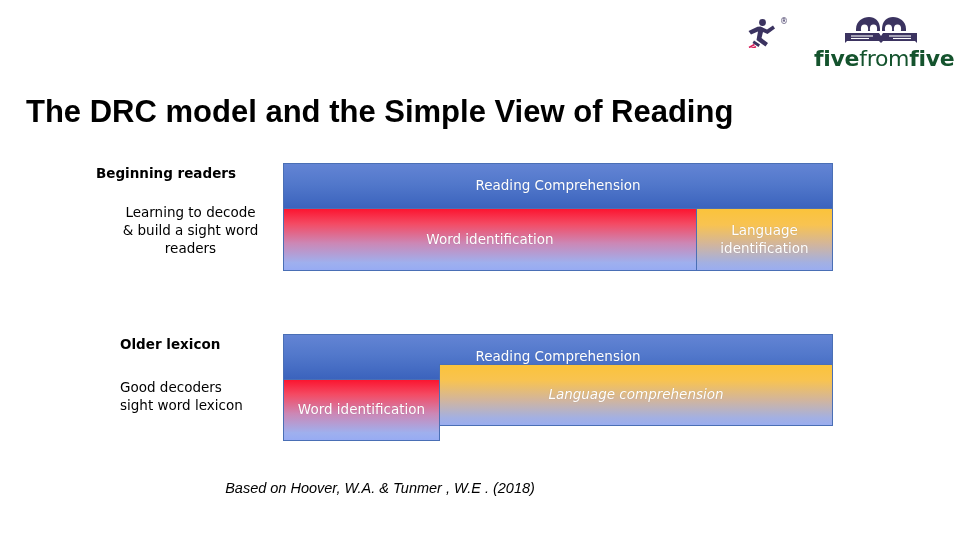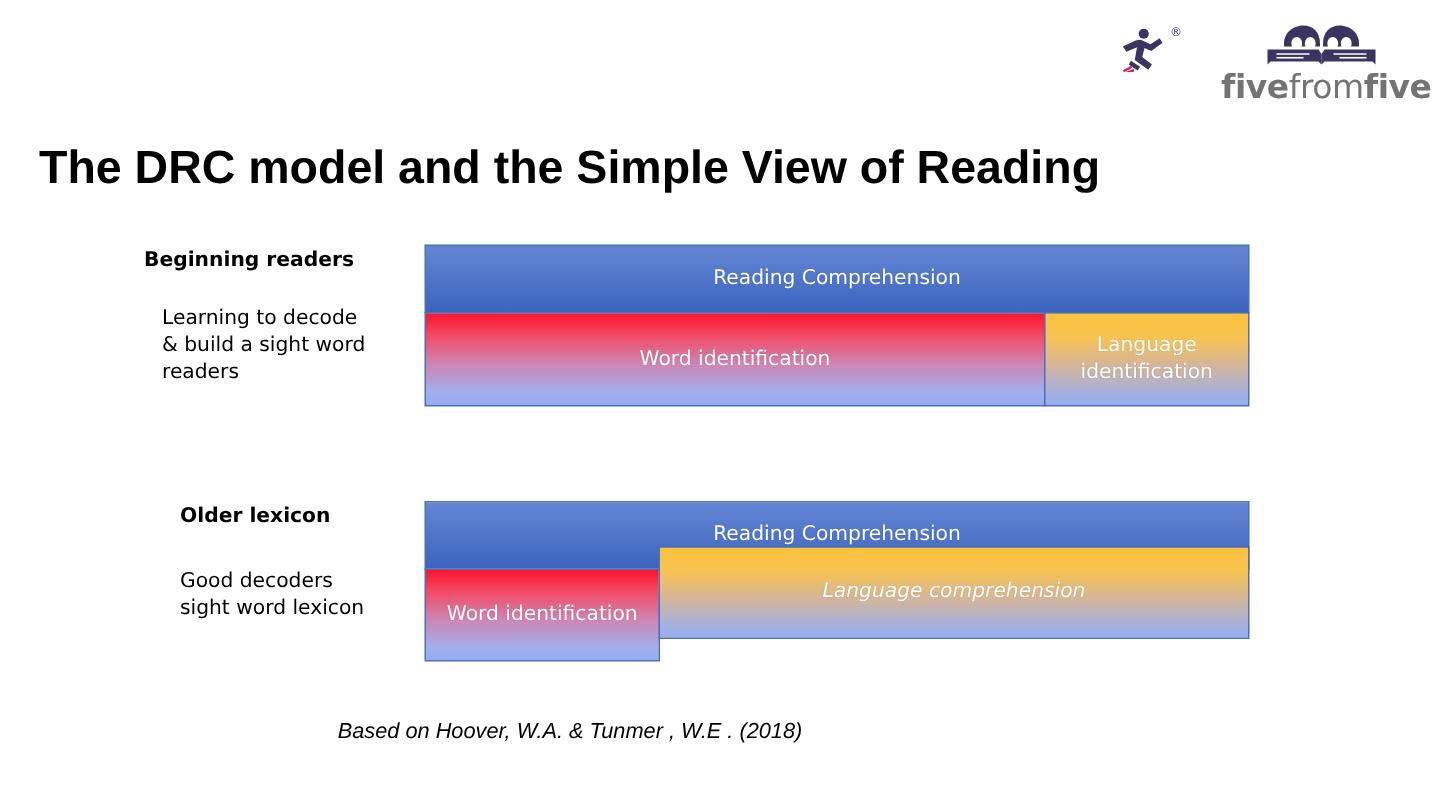--- a/index.html
+++ b/index.html
@@ -71,21 +71,21 @@
     width: 78px;
     height: 28px;
   }
   .logo-fivefromfive .ff-word {
     position: absolute;
     left: 0;
     bottom: 1px;
     font-family: "DejaVu Sans", sans-serif;
     font-size: 22px;
     letter-spacing: -0.3px;
-    color: #737373;
+    color: #14532d;
     white-space: nowrap;
   }
   .logo-fivefromfive .ff-word .b {
     font-weight: bold;
   }
   .logo-fivefromfive .ff-word .l {
     font-weight: normal;
   }
 
   
@@ -208,21 +208,21 @@
   </div>
 
 </div>
 
 <div class="page-title">The DRC model and the Simple View of Reading</div>
 
 <div class="diagram">
 
   <div class="label heading" style="left:96px; top:165px;">Beginning readers</div>
 
-  <div class="label body" style="left:108px; top:204px; width:165px;">
+  <div class="label body" style="left:108px; top:204px; width:165px;text-align:center;">
     <div>Learning to decode</div>
     <div>&amp; build a sight word</div>
     <div>readers</div>
   </div>
 
   <div class="bar top-blue" style="left:283px; top:163px; width:550px; height:46px;">Reading Comprehension</div>
 
   <div class="bar red" style="left:283px; top:208px; width:414px; height:63px;">Word identification</div>
 
   <div class="bar orange" style="left:696px; top:208px; width:137px; height:63px;">

